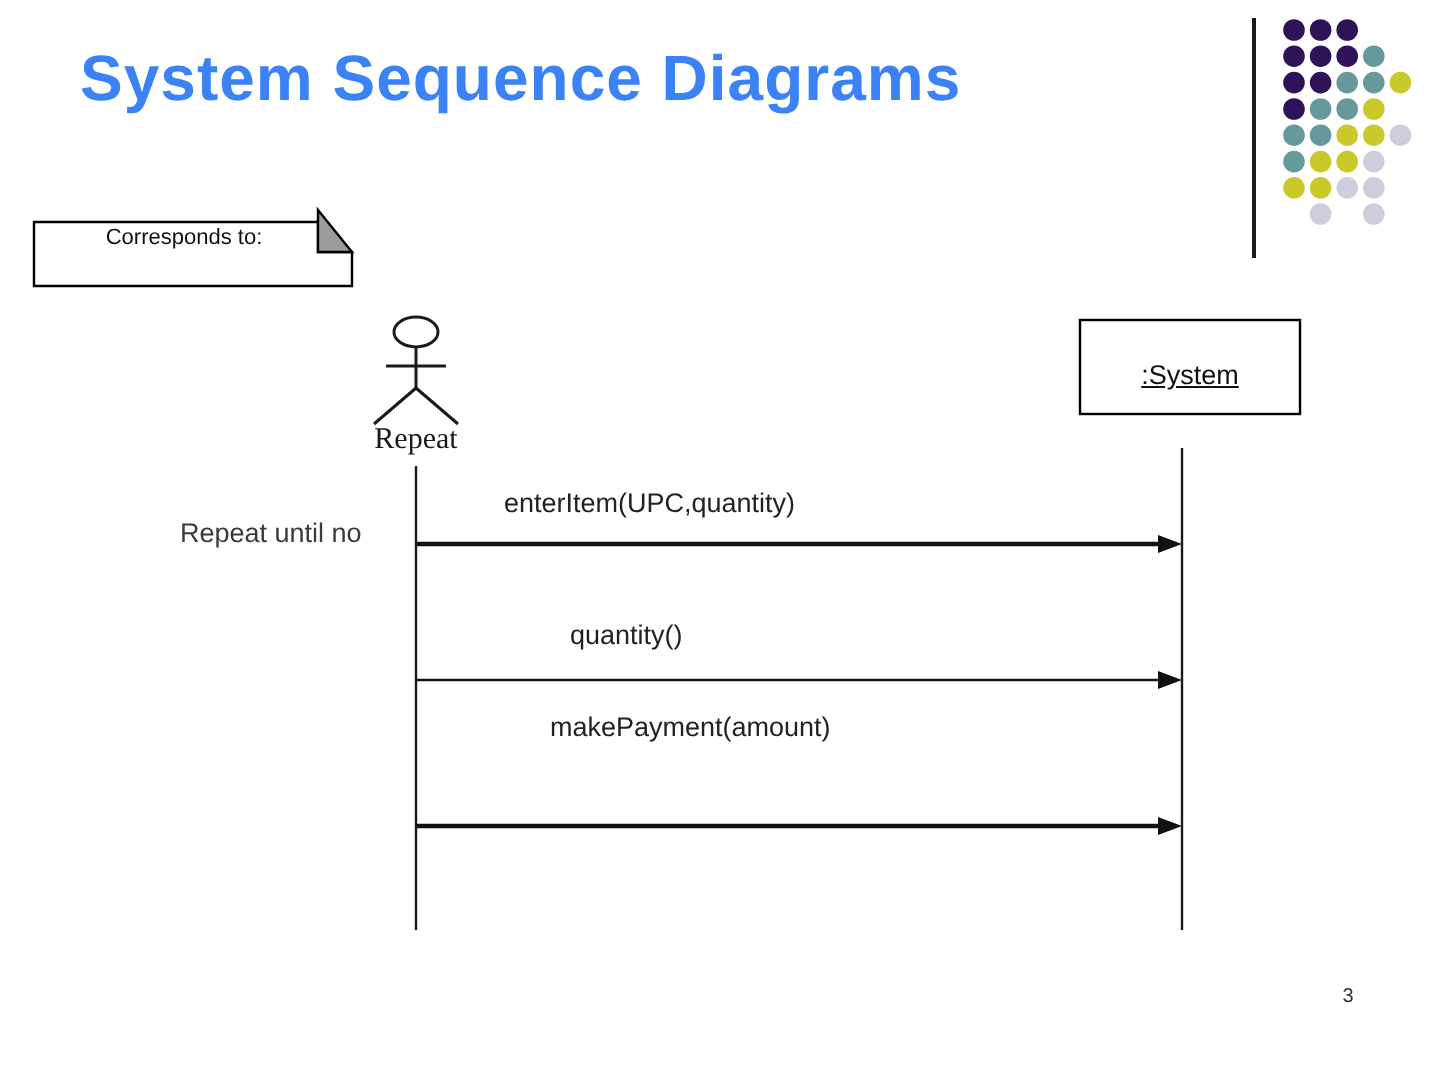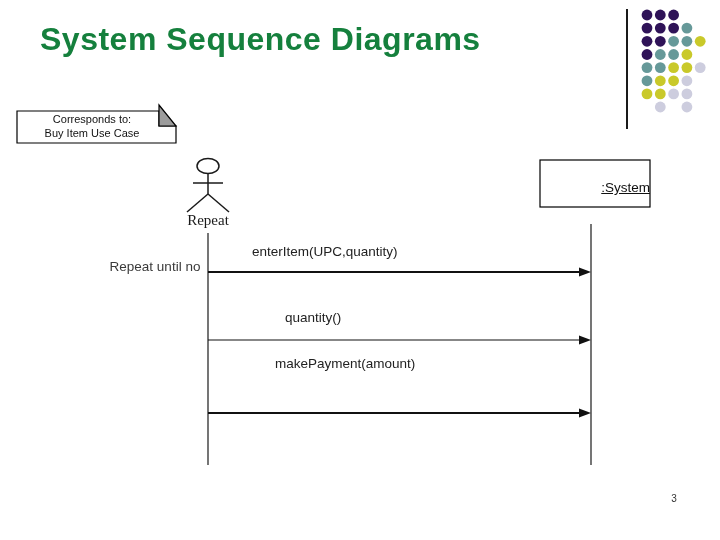--- a/index.html
+++ b/index.html
@@ -22,42 +22,42 @@
     text-align:center;
     font-family:Liberation Sans, sans-serif;
     font-size:11px;line-height:14px;color:#111111;
   }
   .actor-label{
     left:173px;top:212px;width:70px;text-align:center;
     font-family:"Liberation Serif","DejaVu Serif",serif;
     font-size:15px;color:#1a1a1a;
   }
   .system-label{
-    left:540px;top:180px;width:110px;text-align:right;
+    left:540px;top:180px;width:110px;text-align:center;
     font-size:13.5px;color:#111111;text-decoration:underline;
   }
   .loop-note{
-    left:90px;top:258px;width:130px;text-align:center;
+    left:90px;top:258px;width:130px;text-align:left;
     font-size:13.5px;line-height:17px;color:#3a3a3a;
   }
   .msg{font-size:13.5px;color:#222222;text-align:left;white-space:nowrap;}
   .msg-0{left:252px;top:244px;width:240px;}
   .msg-1{left:285px;top:310px;width:200px;}
   .msg-2{left:275px;top:356px;width:240px;}
   .page-number{
     left:664px;top:493px;width:20px;text-align:center;
     font-size:10px;color:#333333;
   }
 </style>
 </head>
 <body>
 
 <div class="slide">
 
-  <div class="abs slide-title" style="color: #15803d;">System Sequence Diagrams</div>
+  <div class="abs slide-title" style="color: #3b82f6;">System Sequence Diagrams</div>
 
   <svg class="abs overlay" viewBox="0 0 720 540" xmlns="http://www.w3.org/2000/svg">
 
     <line x1="627" y1="9" x2="627" y2="129" stroke="#1a1a1a" stroke-width="2"></line>
 
     <g>
         <circle cx="647.0" cy="15.0" r="5.4" fill="#2F1358"></circle>
         <circle cx="660.3" cy="15.0" r="5.4" fill="#2F1358"></circle>
         <circle cx="673.6" cy="15.0" r="5.4" fill="#2F1358"></circle>
         <circle cx="647.0" cy="28.1" r="5.4" fill="#2F1358"></circle>
@@ -115,21 +115,20 @@
       <polygon points="591,340 579,335.5 579,344.5" fill="#111111"></polygon>
     </g>
     <g>
       <line x1="208" y1="413" x2="581" y2="413" stroke="#111111" stroke-width="2.2"></line>
       <polygon points="591,413 579,408.5 579,417.5" fill="#111111"></polygon>
     </g>
   </svg>
 
   <div class="abs callout-text">
     <div>Corresponds to:</div>
-    <div>Buy Item Use Case</div>
   </div>
 
   <div class="abs actor-label">Repeat</div>
 
   <div class="abs system-label">:System</div>
 
   <div class="abs loop-note">
     <div>Repeat until no</div>
   </div>
 

